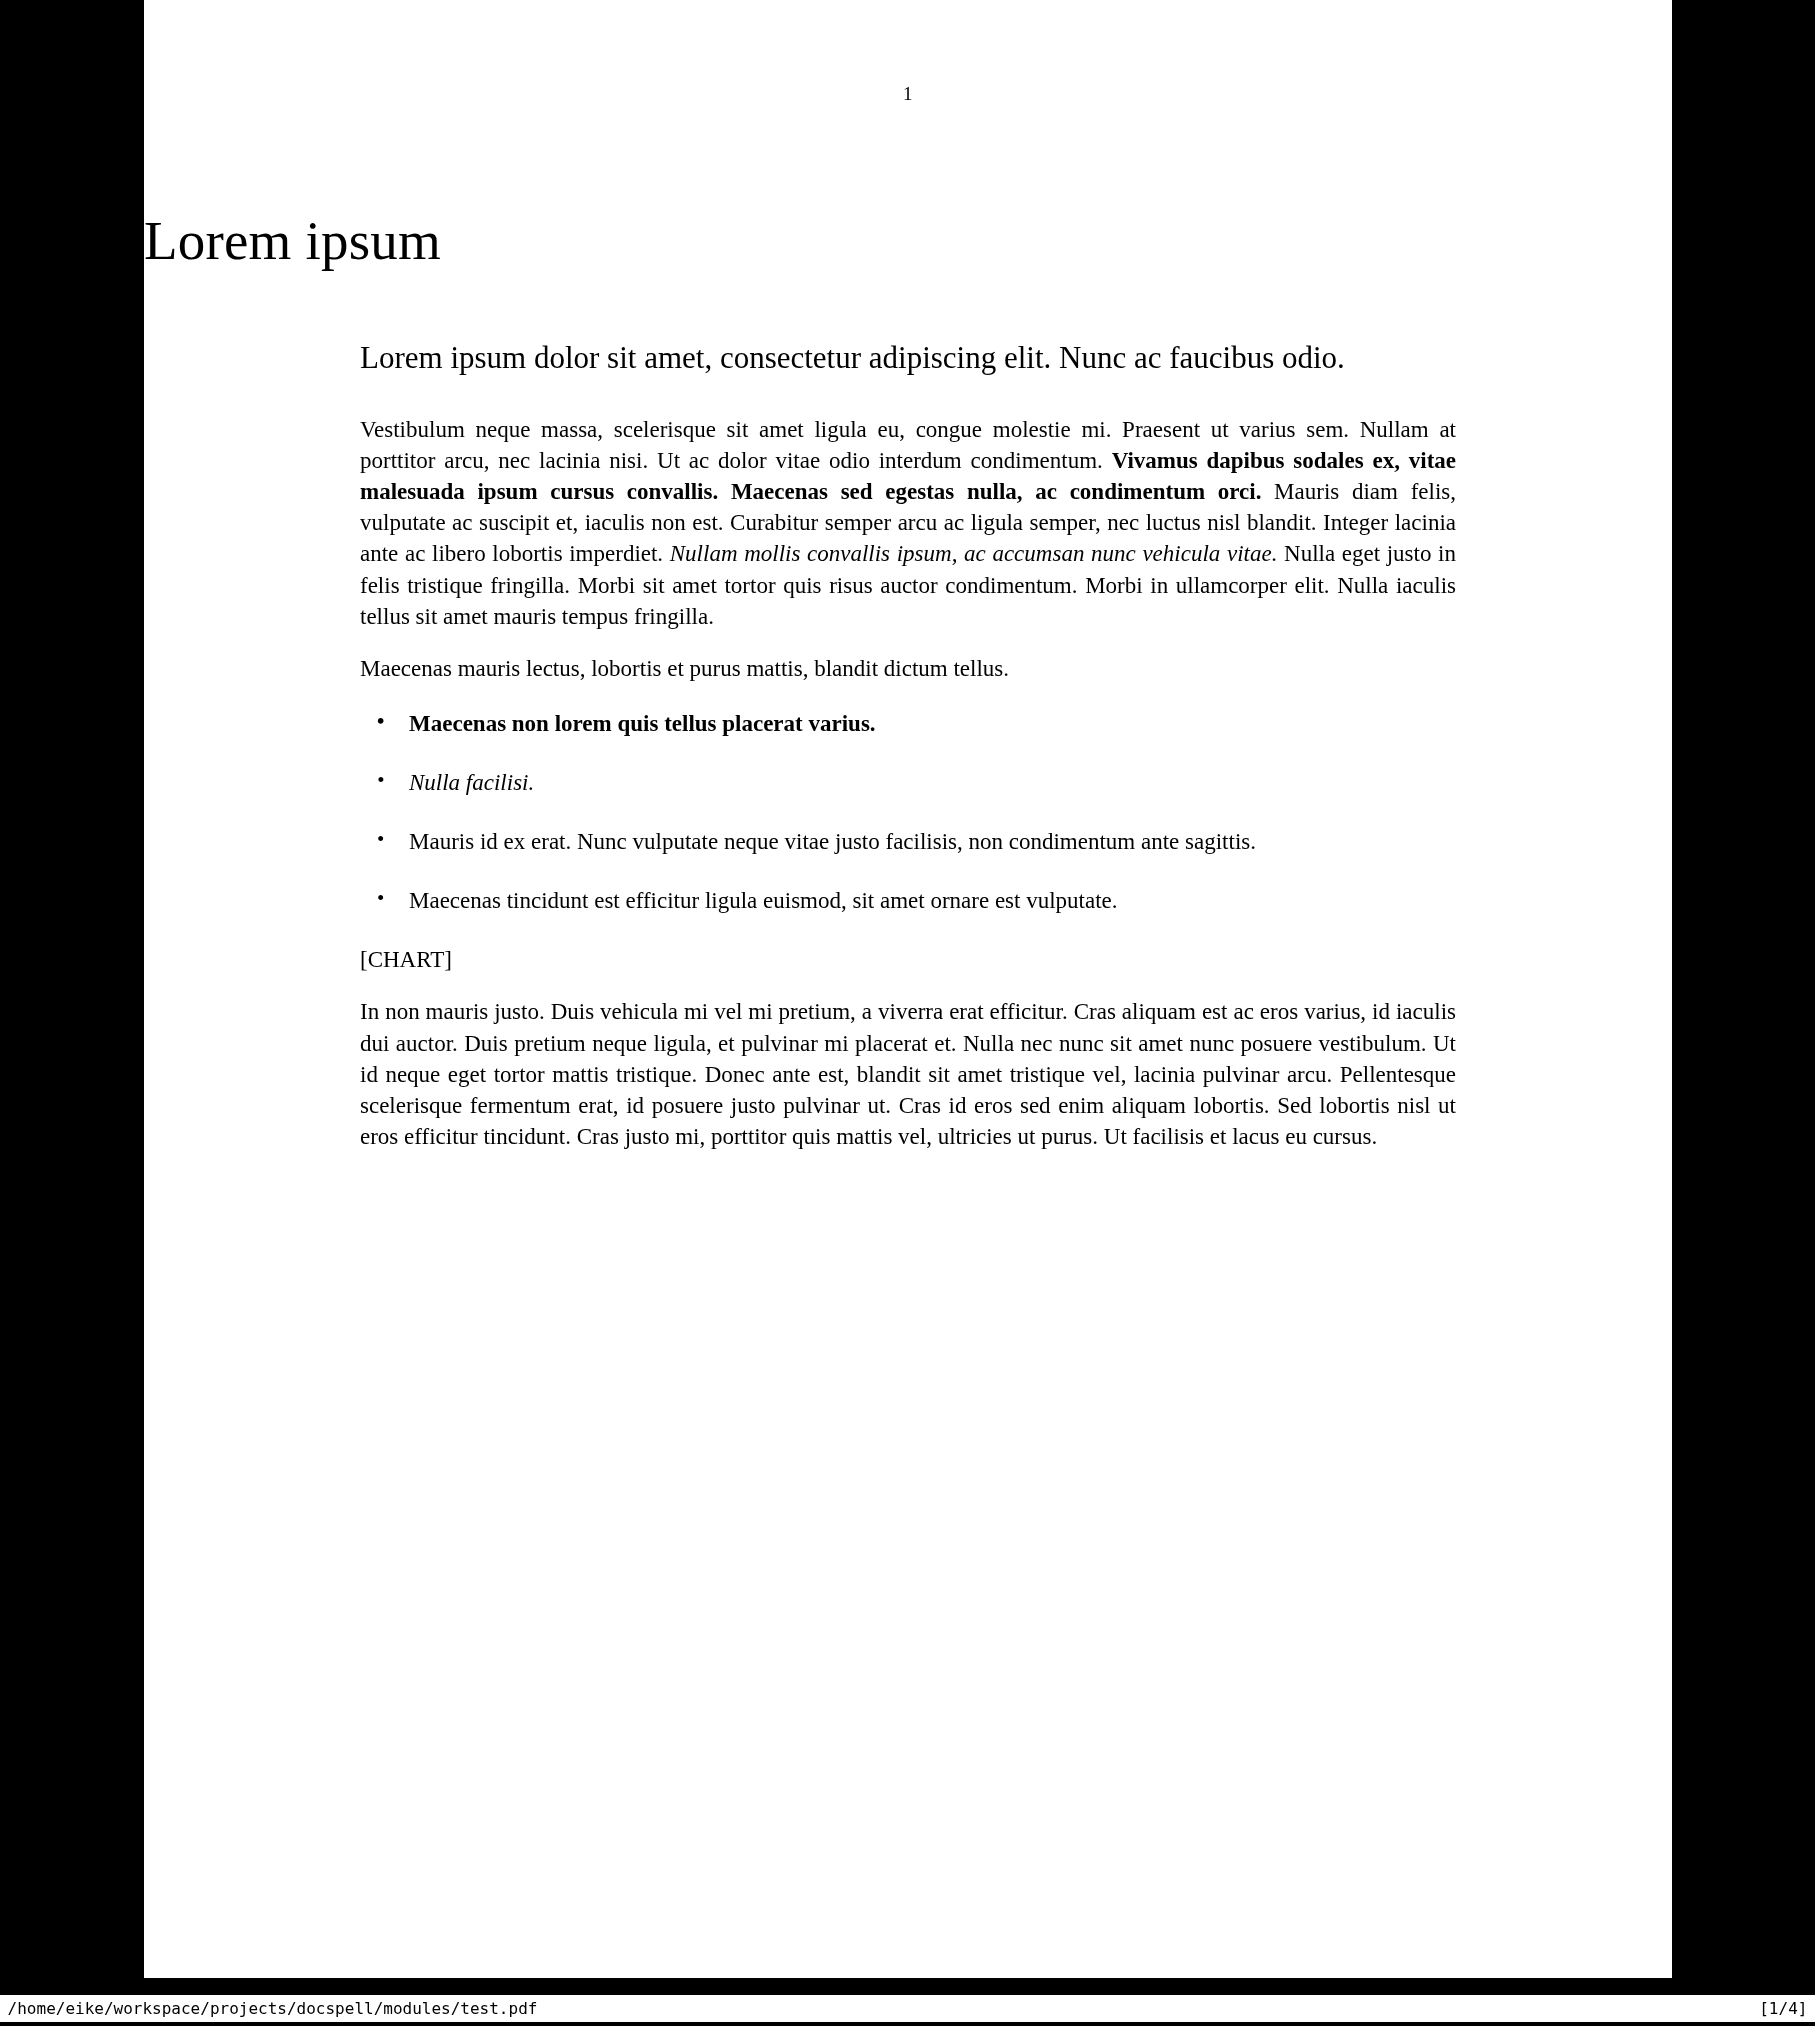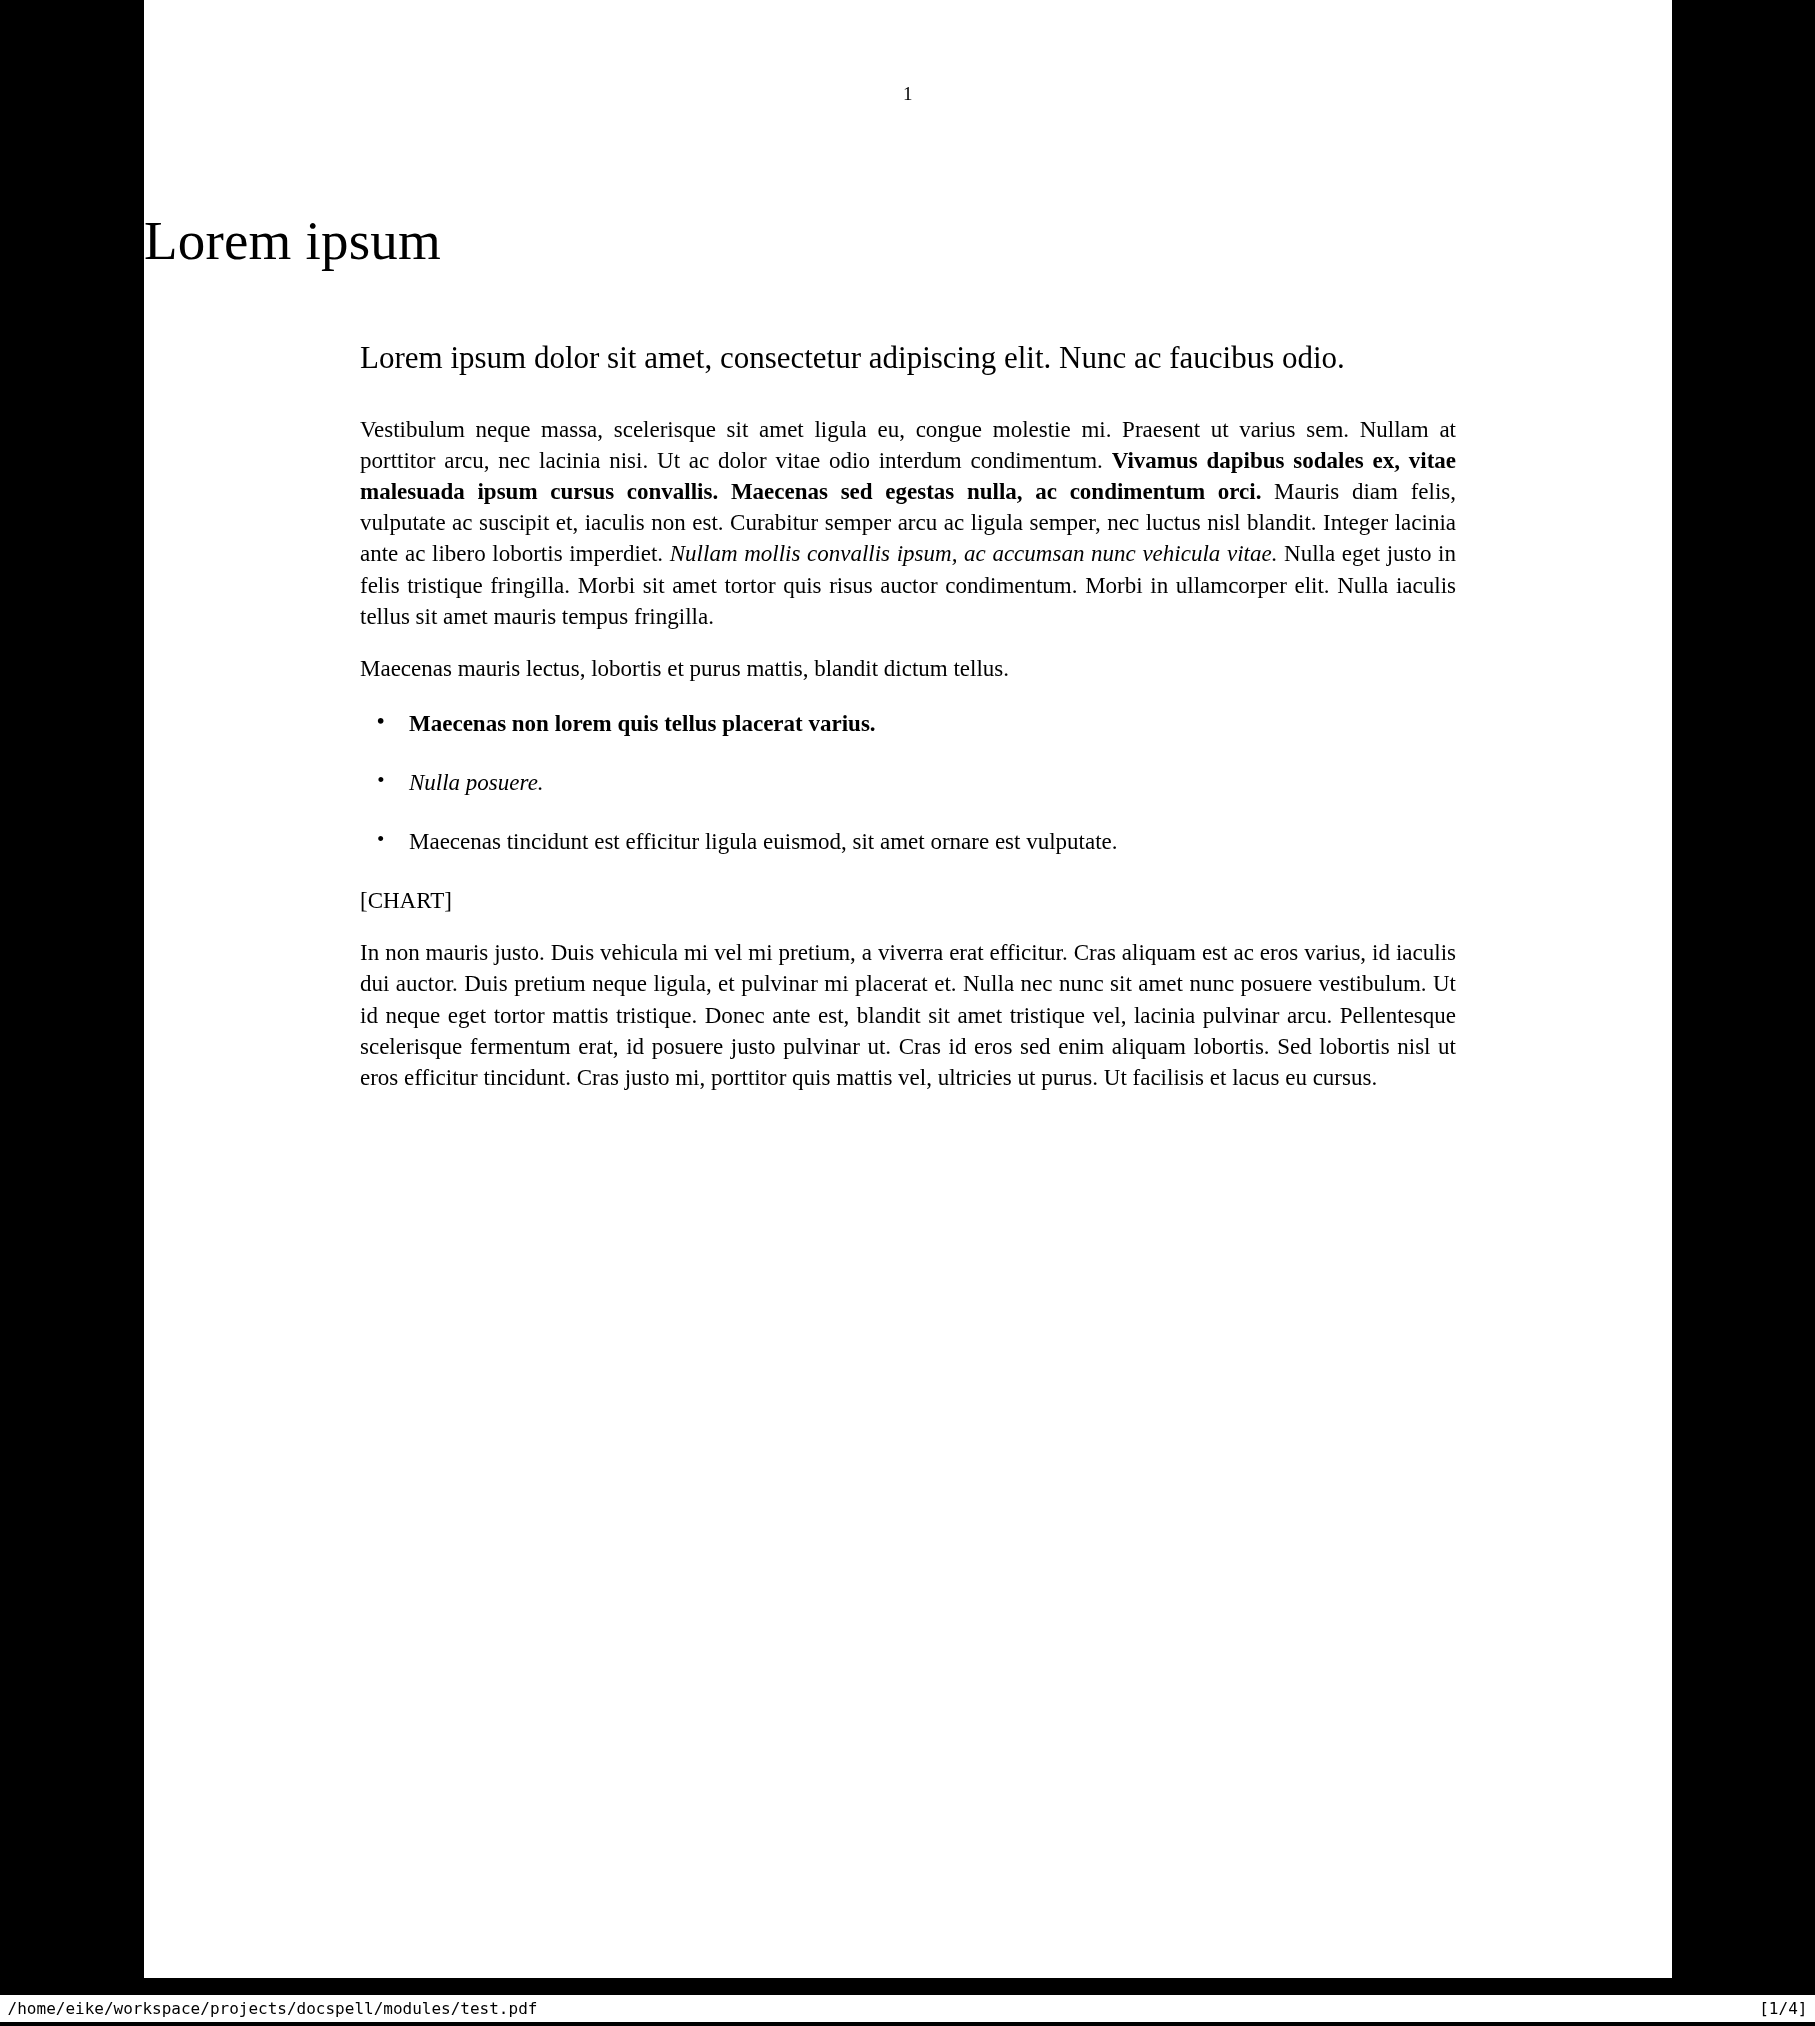--- a/index.html
+++ b/index.html
@@ -154,21 +154,22 @@
       <div class="content">
 
         <h2 class="section-heading">Lorem ipsum dolor sit amet, consectetur adipiscing elit. Nunc ac faucibus odio.</h2>
 
         <p class="body"><span>Vestibulum neque massa, scelerisque sit amet ligula eu, congue molestie mi. Praesent ut varius sem. Nullam at porttitor arcu, nec lacinia nisi. Ut ac dolor vitae odio interdum condimentum. </span><b>Vivamus dapibus sodales ex, vitae malesuada ipsum cursus convallis. Maecenas sed egestas nulla, ac condimentum orci.</b><span> Mauris diam felis, vulputate ac suscipit et, iaculis non est. Curabitur semper arcu ac ligula semper, nec luctus nisl blandit. Integer lacinia ante ac libero lobortis imperdiet. </span><i>Nullam mollis convallis ipsum, ac accumsan nunc vehicula vitae.</i><span> Nulla eget justo in felis tristique fringilla. Morbi sit amet tortor quis risus auctor condimentum. Morbi in ullamcorper elit. Nulla iaculis tellus sit amet mauris tempus fringilla.</span></p>
 
         <p class="body">Maecenas mauris lectus, lobortis et purus mattis, blandit dictum tellus.</p>
 
         <ul class="bullets">
           <li class="bold">Maecenas non lorem quis tellus placerat varius.</li>
-          <li class="italic">Nulla posuere.</li>
+          <li class="italic">Nulla facilisi.</li>
+          <li>Mauris id ex erat. Nunc vulputate neque vitae justo facilisis, non condimentum ante sagittis.</li>
           <li>Maecenas tincidunt est efficitur ligula euismod, sit amet ornare est vulputate.</li>
         </ul>
 
         <div class="chart-placeholder">[CHART]</div>
 
         <p class="body">In non mauris justo. Duis vehicula mi vel mi pretium, a viverra erat efficitur. Cras aliquam est ac eros varius, id iaculis dui auctor. Duis pretium neque ligula, et pulvinar mi placerat et. Nulla nec nunc sit amet nunc posuere vestibulum. Ut id neque eget tortor mattis tristique. Donec ante est, blandit sit amet tristique vel, lacinia pulvinar arcu. Pellentesque scelerisque fermentum erat, id posuere justo pulvinar ut. Cras id eros sed enim aliquam lobortis. Sed lobortis nisl ut eros efficitur tincidunt. Cras justo mi, porttitor quis mattis vel, ultricies ut purus. Ut facilisis et lacus eu cursus.</p>
 
       </div>
     </div>
   </div>

